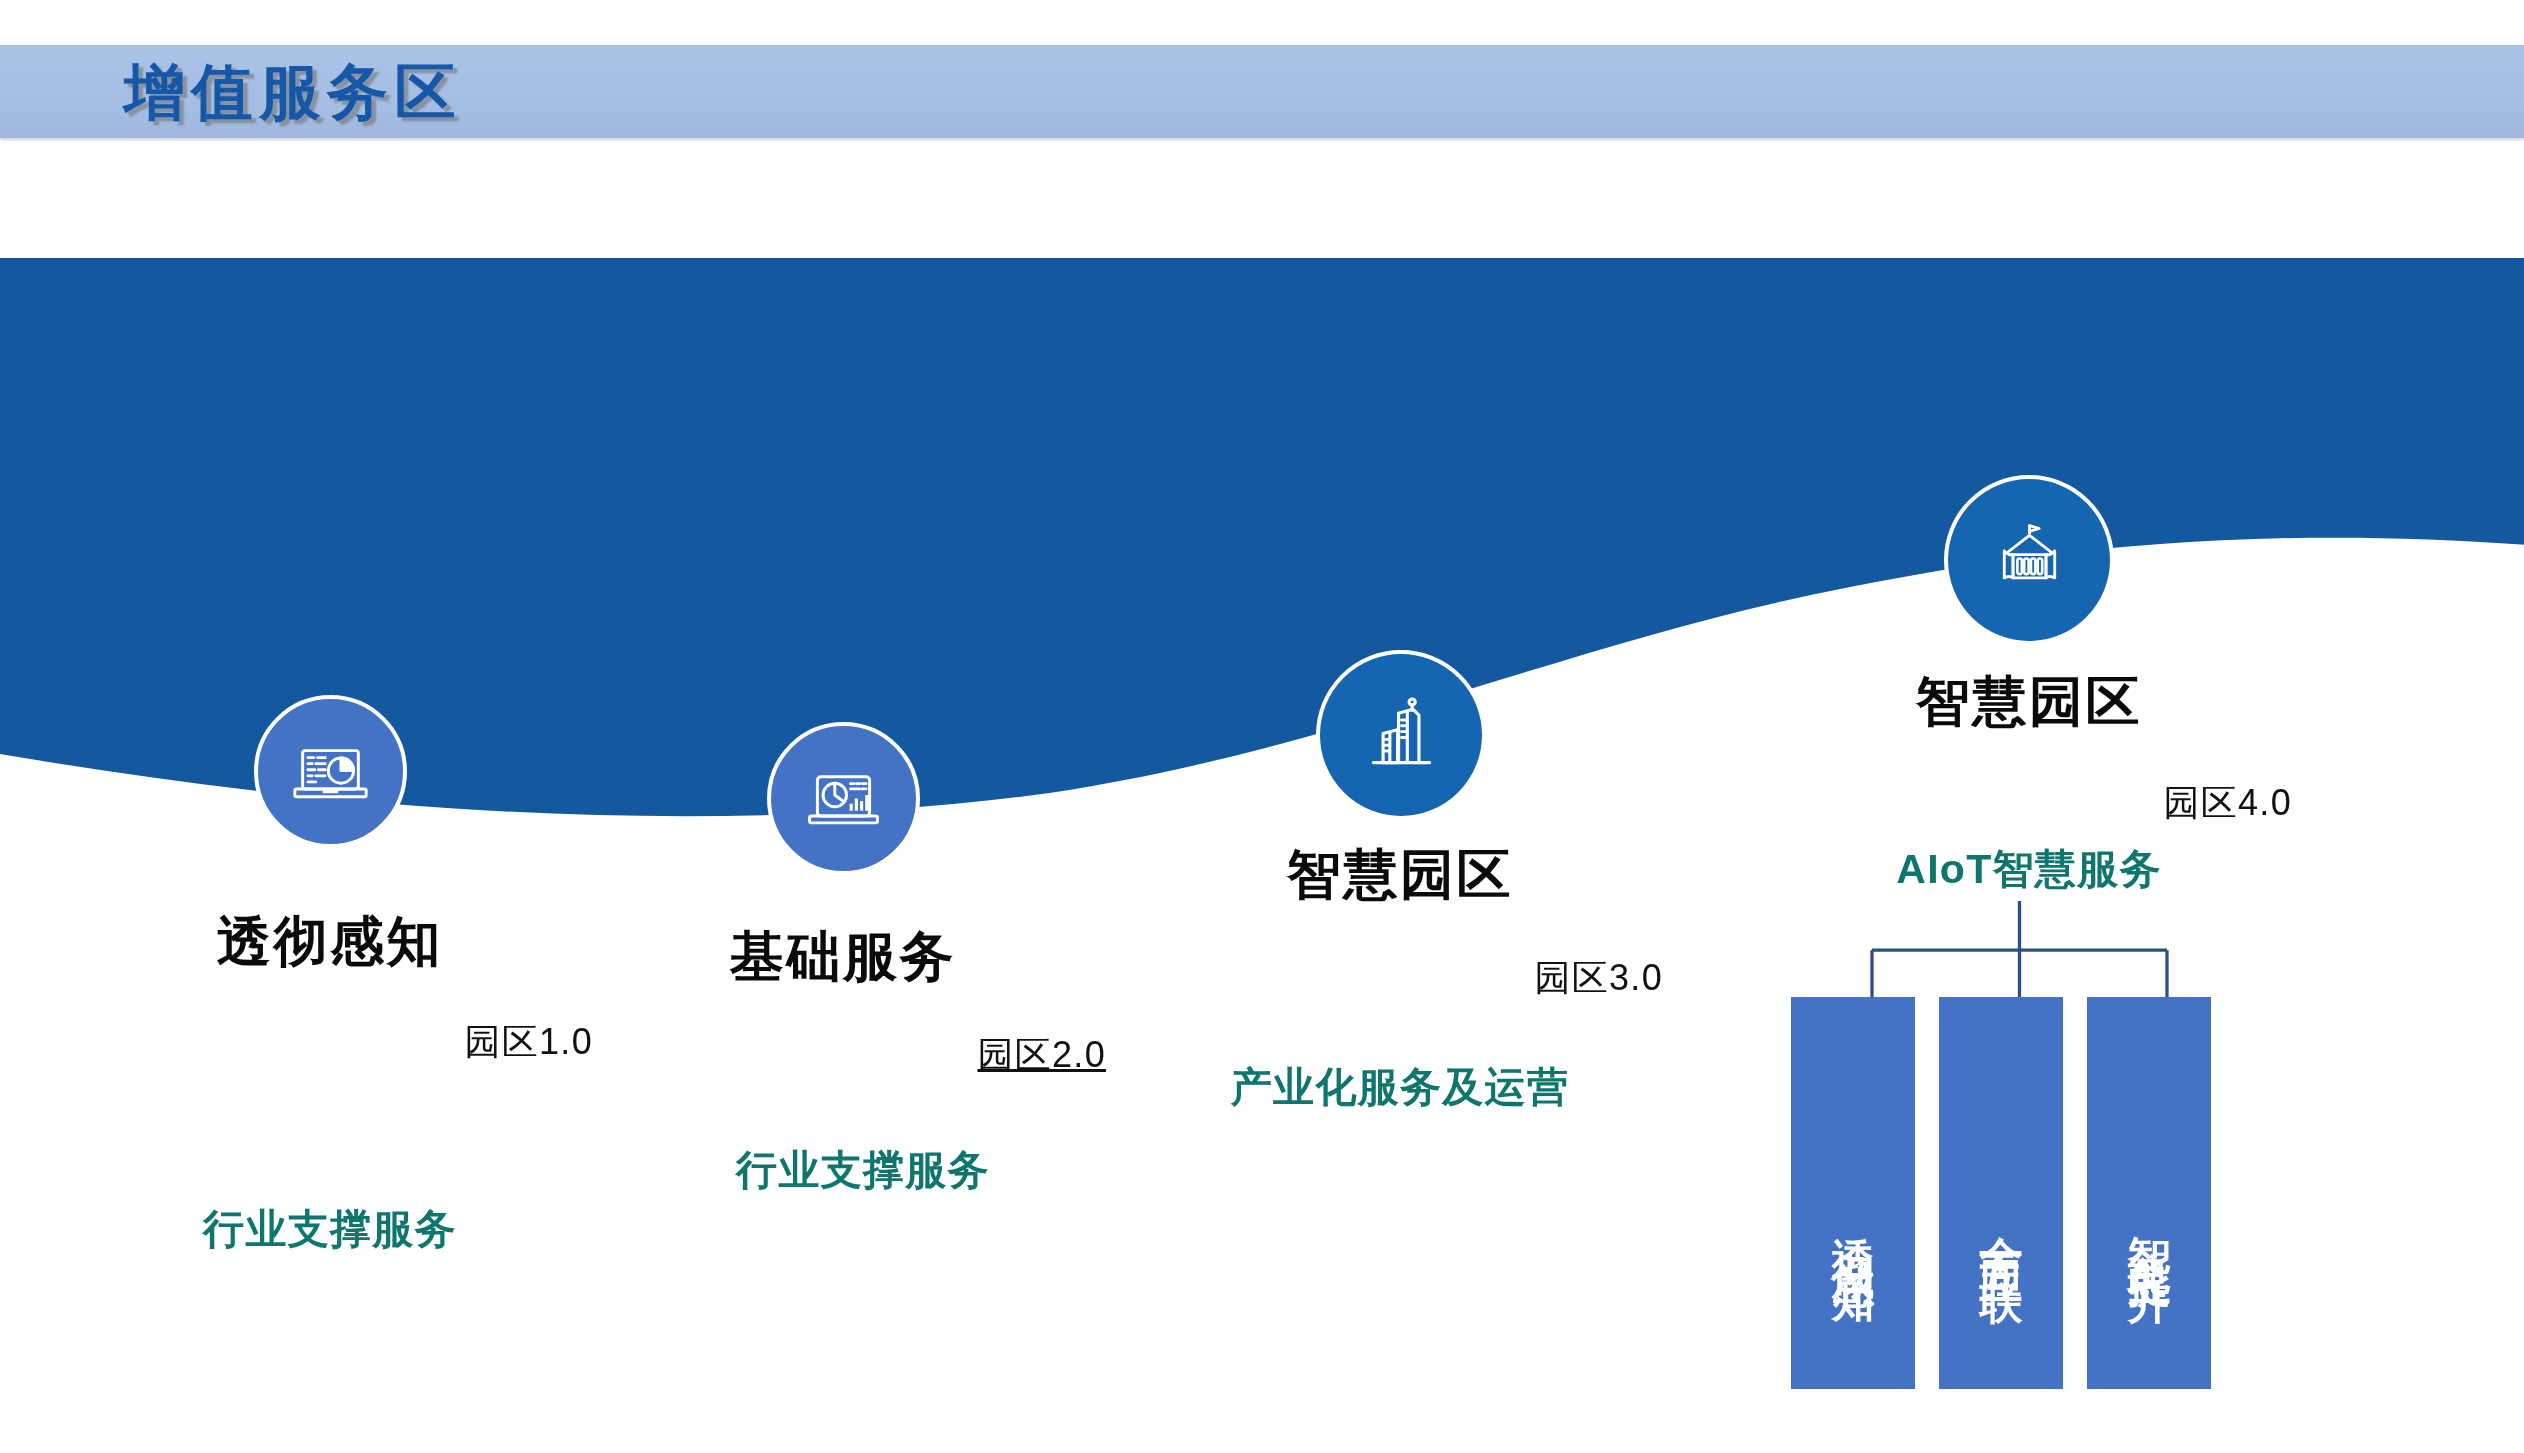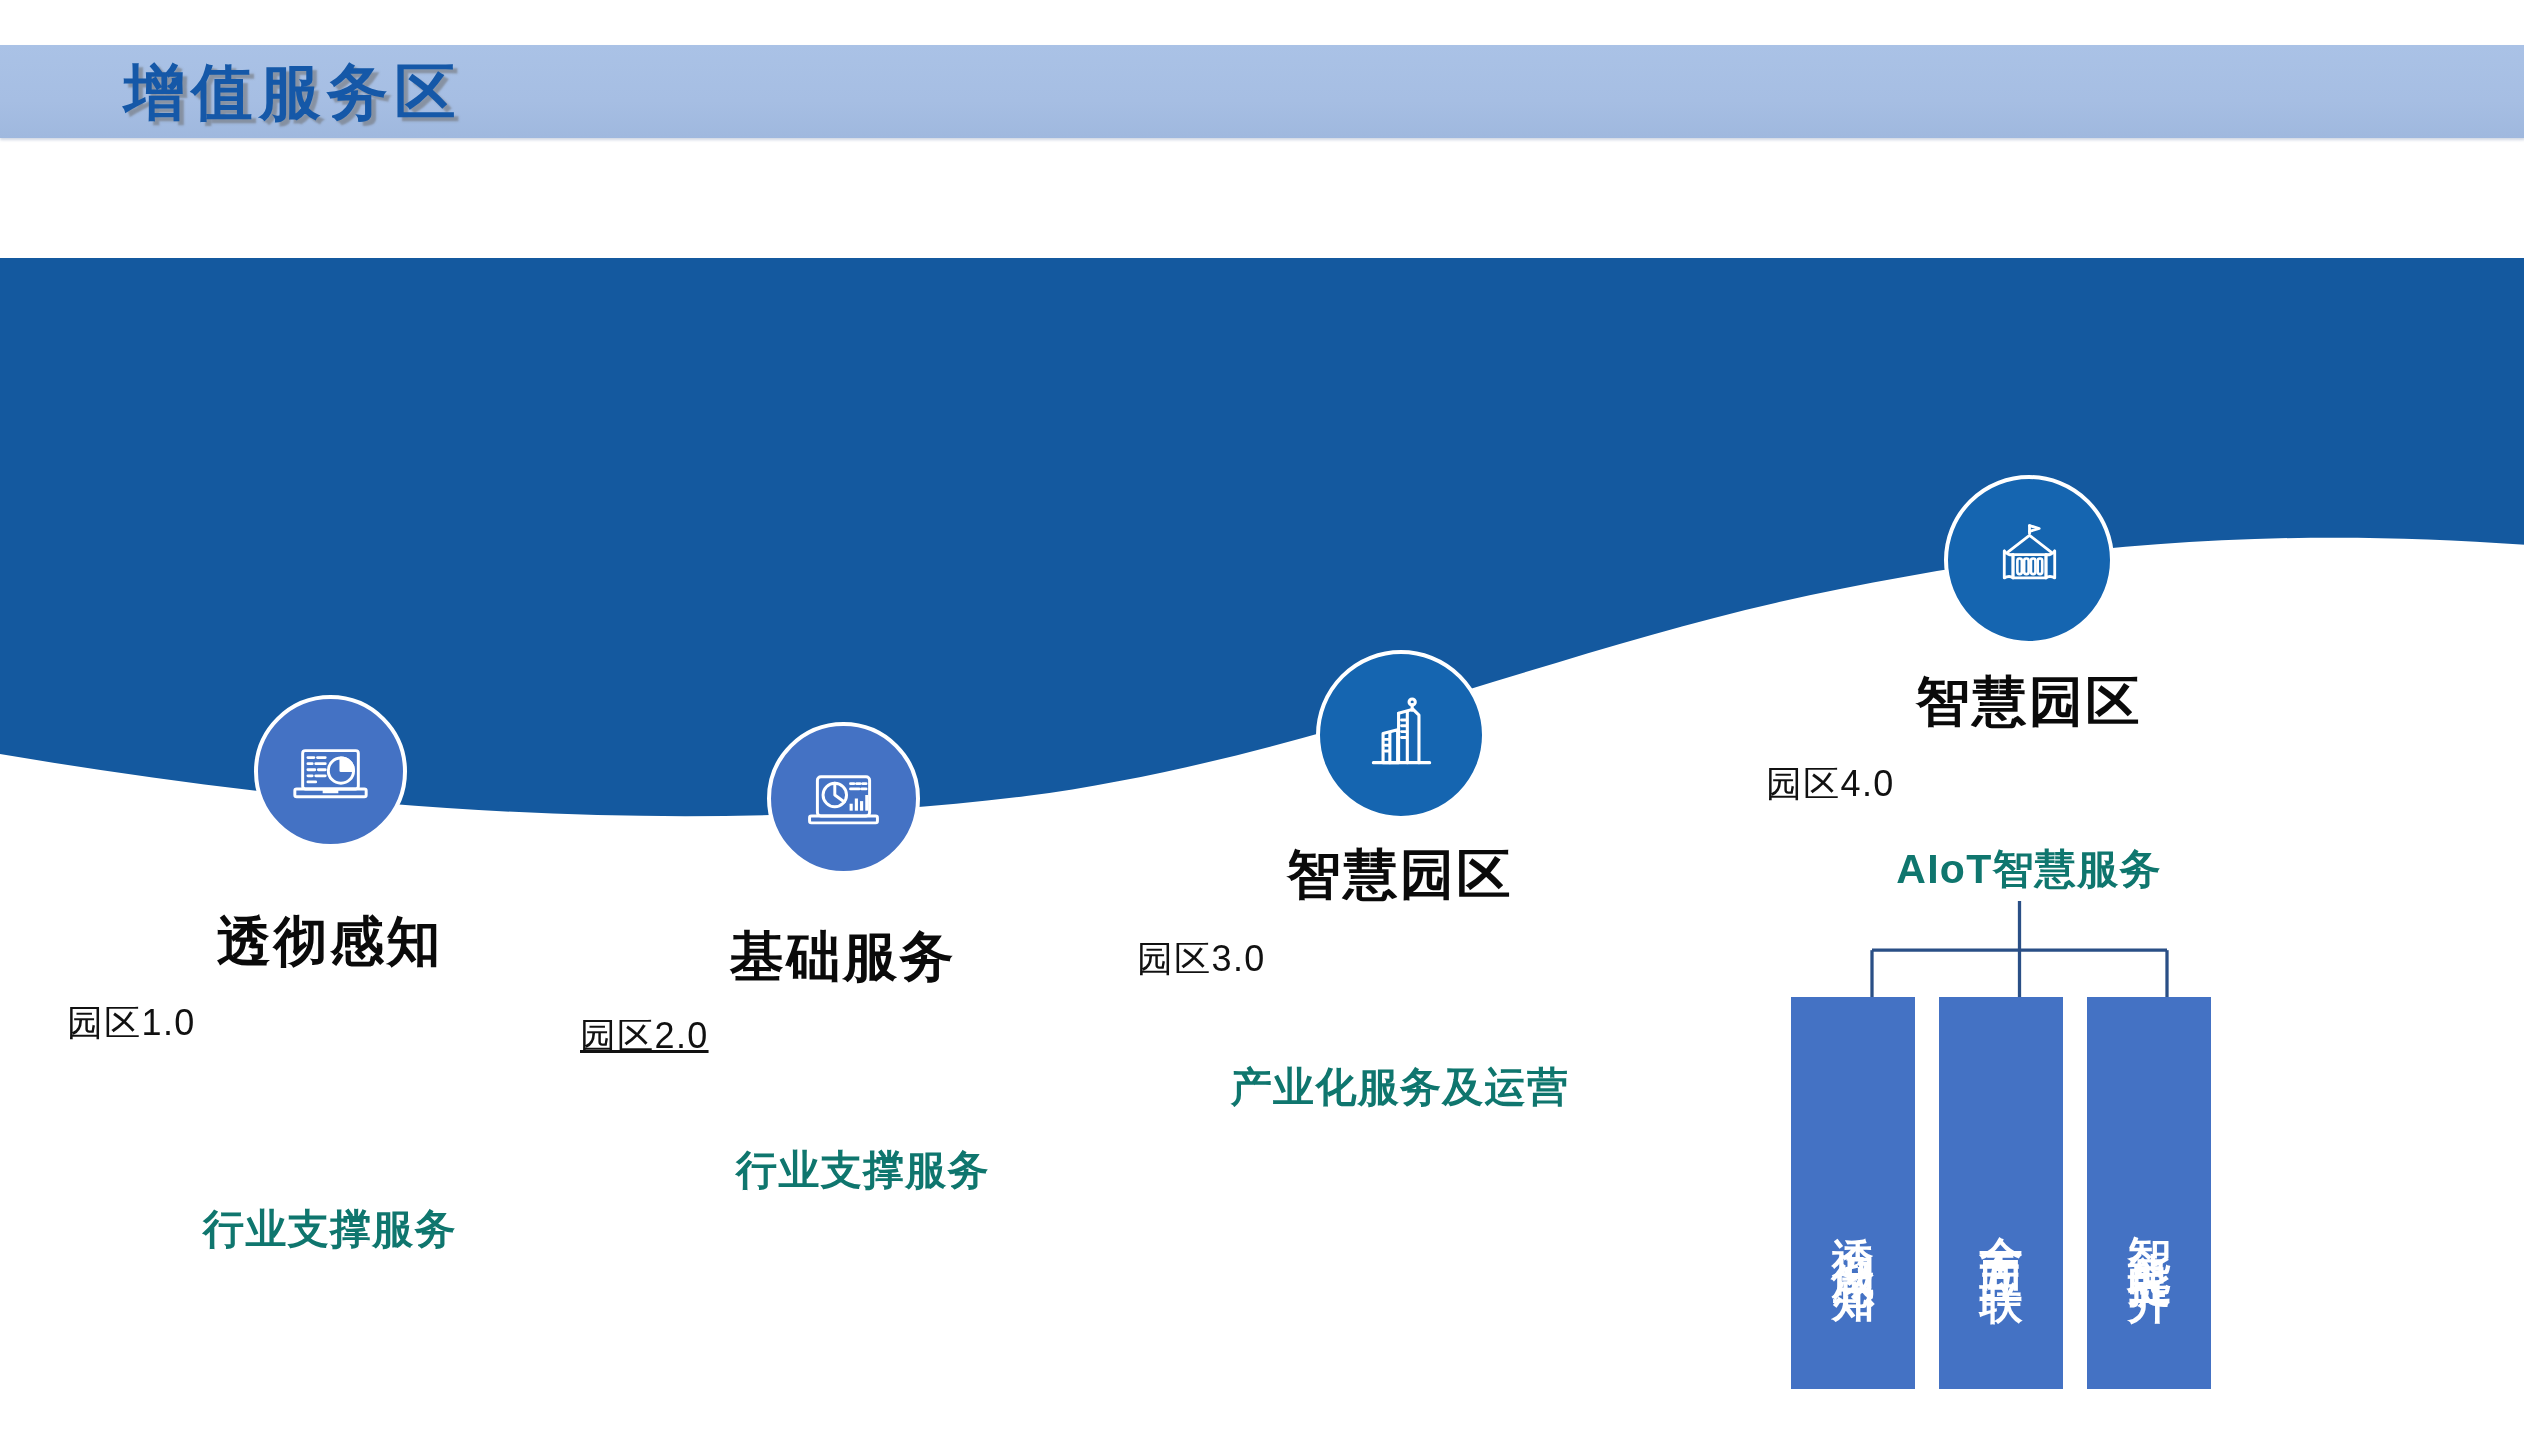--- a/index.html
+++ b/index.html
@@ -34,22 +34,22 @@
   }
   .node-circle svg{display:block;}
 
   
   .stage-title{
     position:absolute;text-align:center;white-space:nowrap;
     font-size:54px;font-weight:bold;color:#0a0a0a;
     letter-spacing:2.6px;line-height:1;
   }
   .stage-version{
-    position:absolute;text-align:left;white-space:nowrap;
-    font-size:36px;color:#111111;letter-spacing:1.3px;line-height:1;
+    position:absolute;text-align:right;white-space:nowrap;
+    font-size:36px;color:#111111;letter-spacing:1.3px;line-height:1;margin-top:19px;
   }
   .stage-sub{
     position:absolute;text-align:center;white-space:nowrap;
     font-size:41px;font-weight:bold;color:#0f766e;
     letter-spacing:1.3px;line-height:1;
   }
 
   
   #bracket{position:absolute;left:1776px;top:901px;width:487px;height:118px;}
   .pillar{

